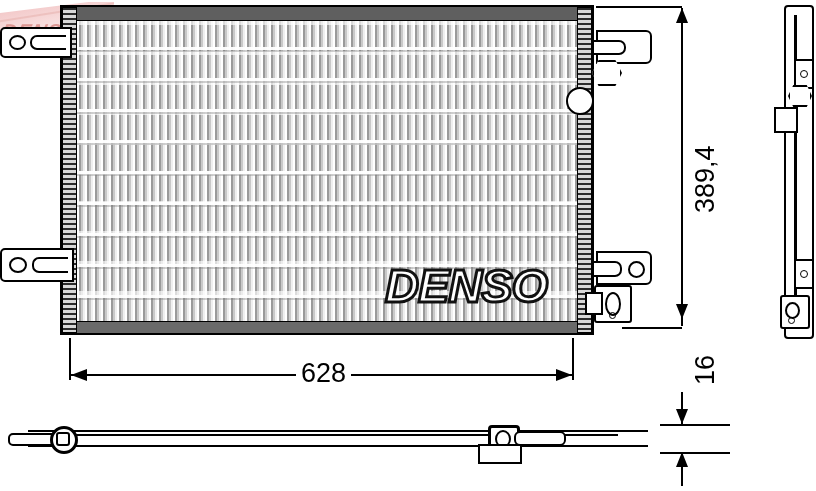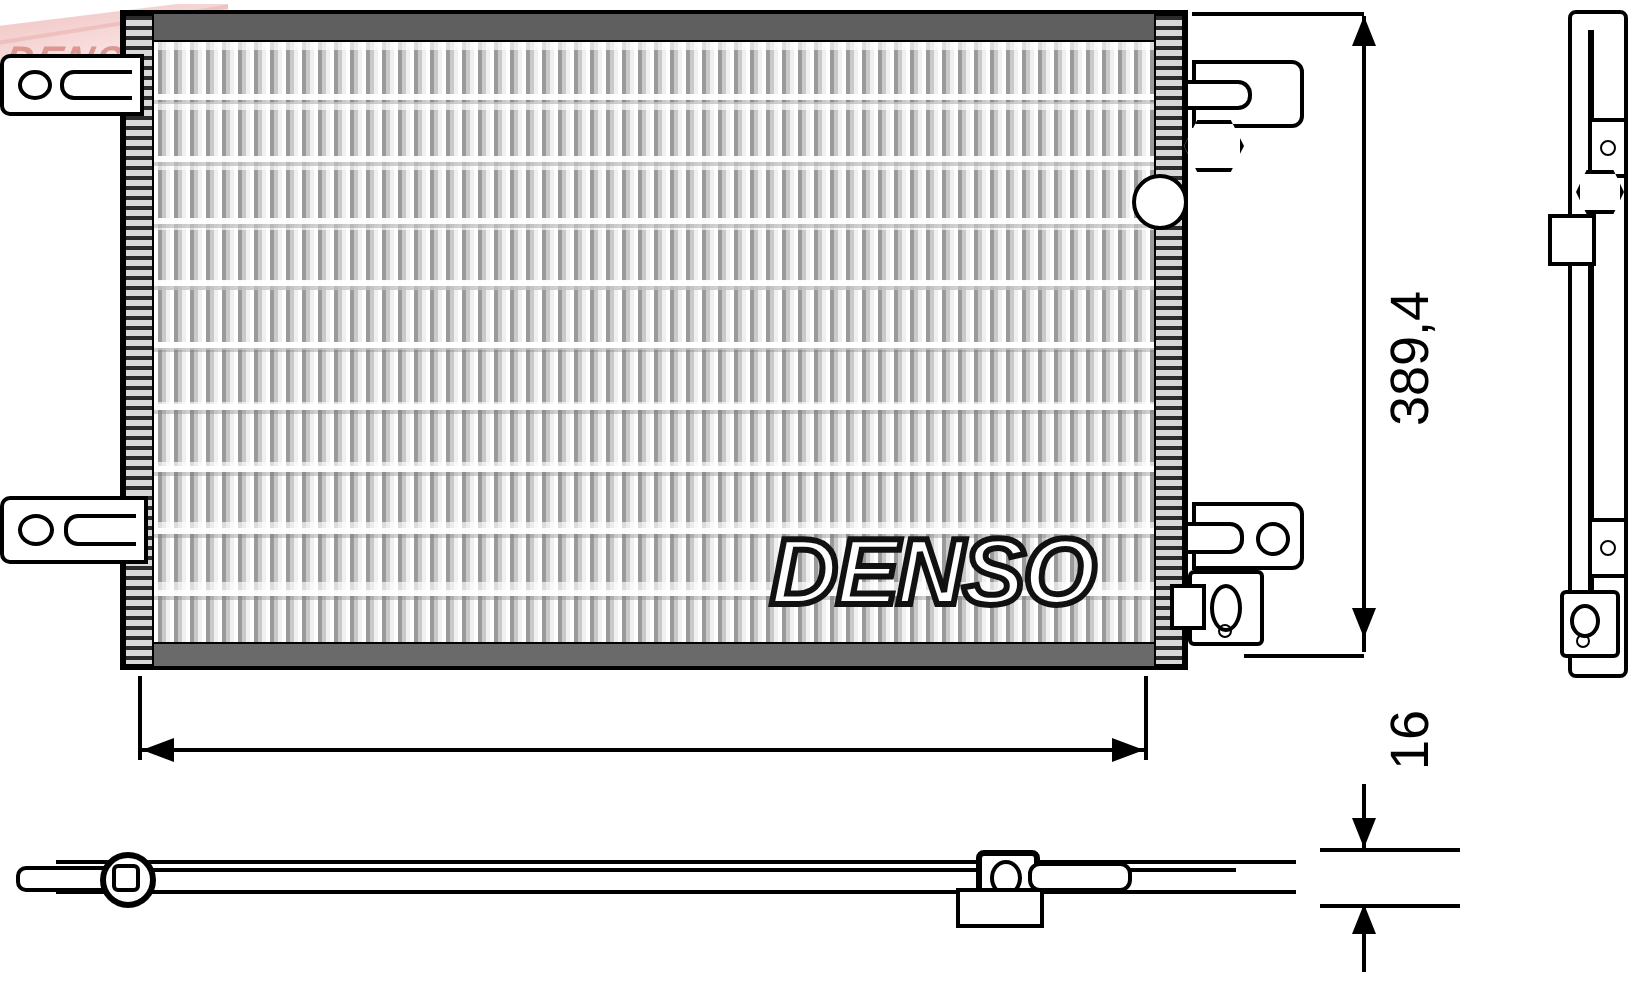--- a/index.html
+++ b/index.html
@@ -183,20 +183,21 @@
   <div class="dim-line dim-v" style="left:681px;top:8px;height:318px;"></div>
   <div class="arrow ar-up" style="left:676px;top:8px;"></div>
   <div class="arrow ar-dn" style="left:676px;top:304px;"></div>
   <div class="dim-text rot" style="left:690px;top:218px;">389,4</div>
 
   <div class="ext dim-v" style="left:69px;top:338px;height:42px;width:1.5px;"></div>
   <div class="ext dim-v" style="left:572px;top:338px;height:42px;width:1.5px;"></div>
   <div class="dim-line dim-h" style="left:71px;top:374px;width:501px;"></div>
   <div class="arrow ar-lf" style="left:71px;top:369px;"></div>
   <div class="arrow ar-rt" style="left:556px;top:369px;"></div>
+  <div class="dim-text" style="left:296px;top:358px;">628</div>
 
   <div class="ext dim-h" style="left:660px;top:424px;width:70px;height:1.5px;"></div>
   <div class="ext dim-h" style="left:660px;top:452px;width:70px;height:1.5px;"></div>
   <div class="dim-line dim-v" style="left:681px;top:392px;height:32px;"></div>
   <div class="dim-line dim-v" style="left:681px;top:452px;height:34px;"></div>
   <div class="arrow ar-dn" style="left:676px;top:409px;"></div>
   <div class="arrow ar-up" style="left:676px;top:452px;"></div>
   <div class="dim-text rot" style="left:690px;top:390px;">16</div>
 
   <div class="denso-logo">DENSO</div>

